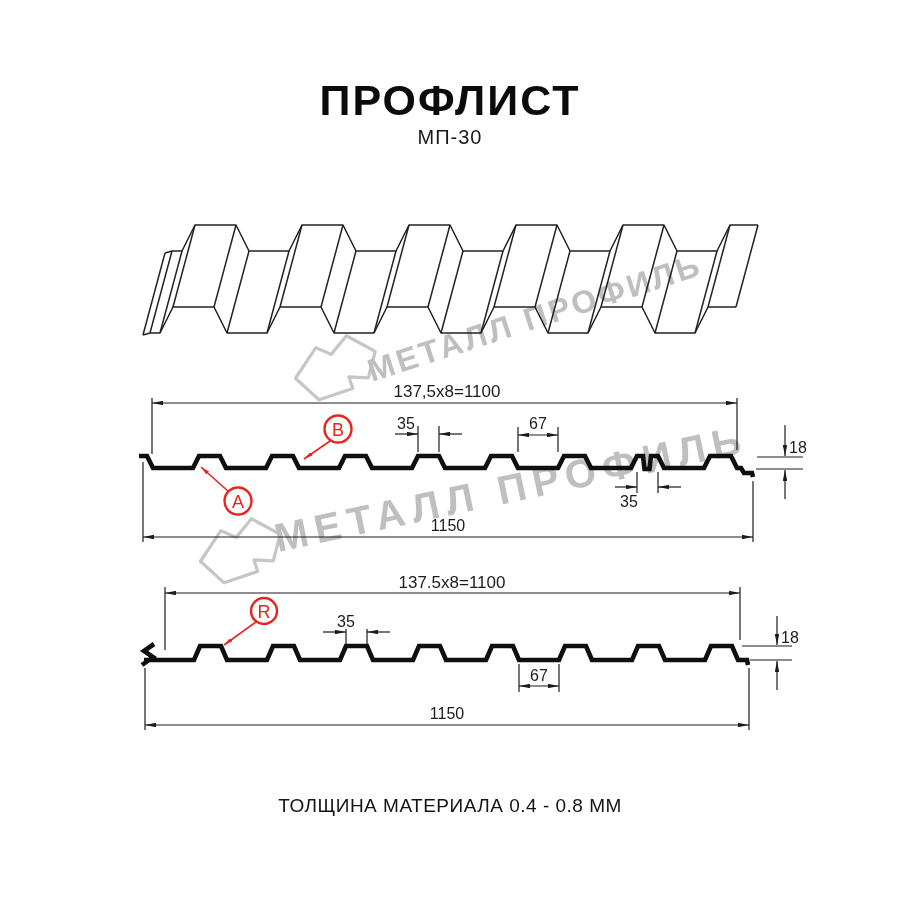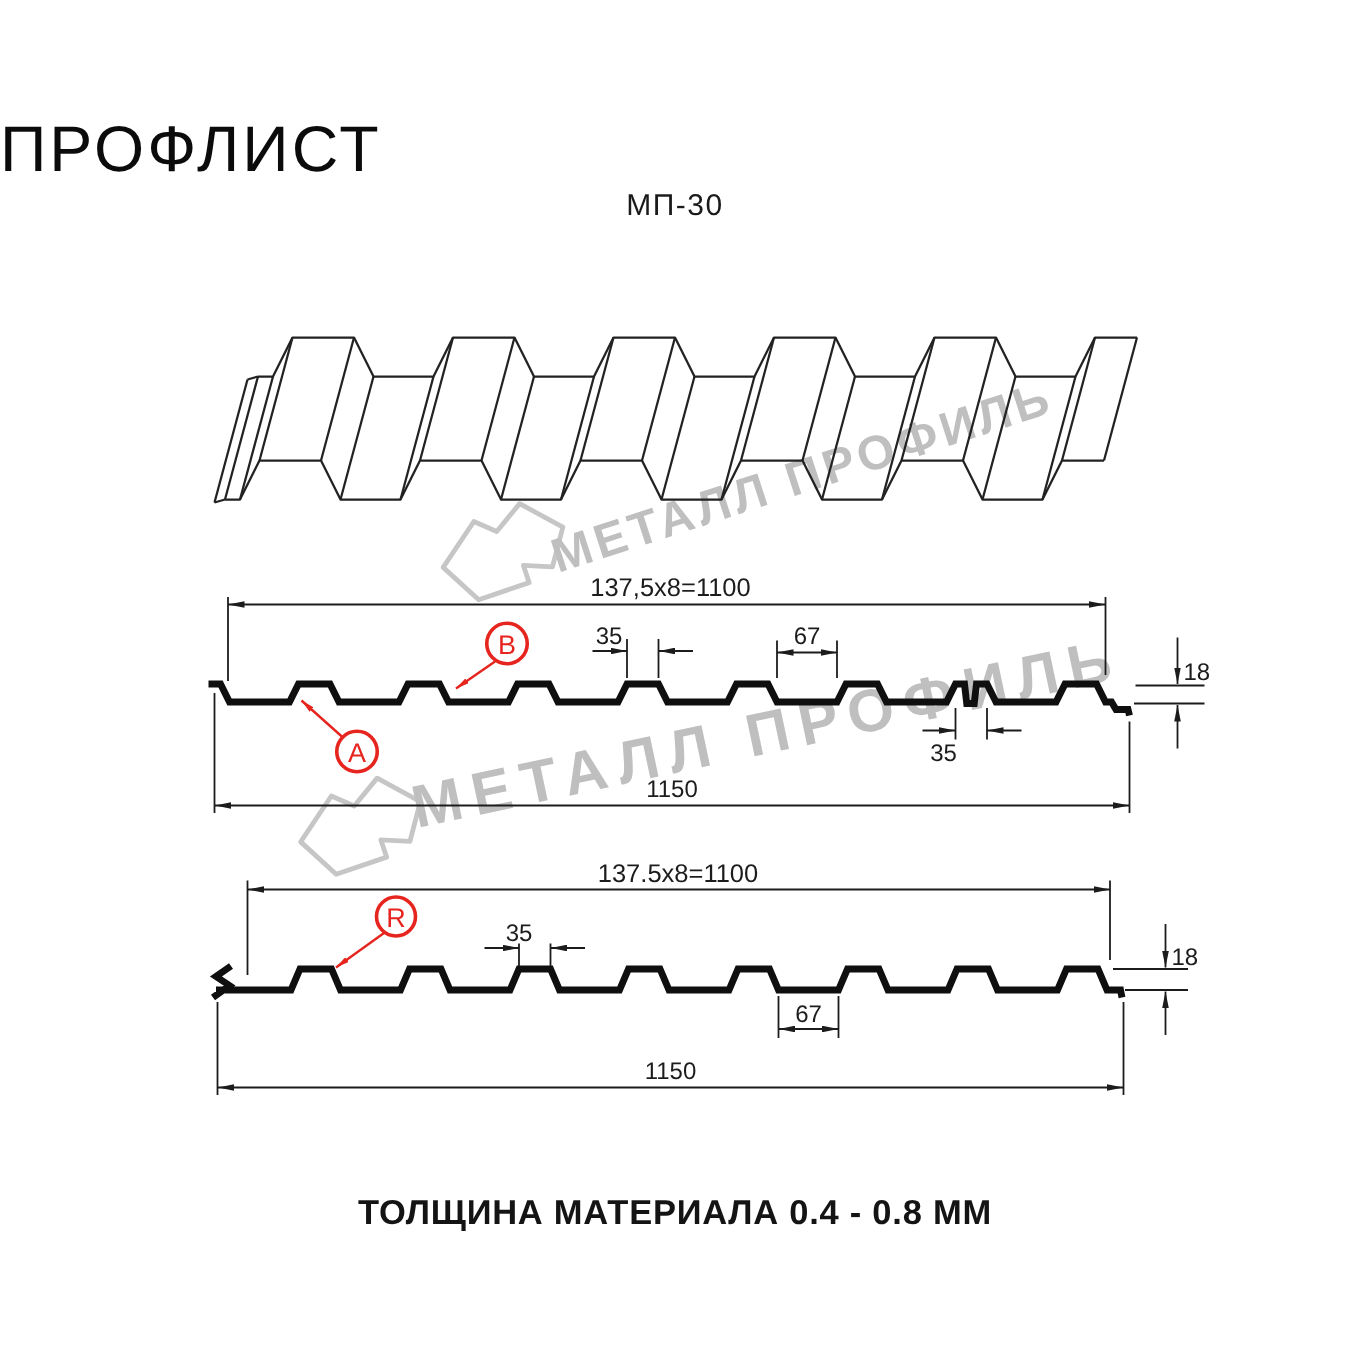--- a/index.html
+++ b/index.html
@@ -1,23 +1,23 @@
 <!DOCTYPE html>
 <html><head>
 <meta charset="utf-8">
 <style>
   html,body{margin:0;padding:0;background:#ffffff;}
   .page{position:relative;width:900px;height:900px;background:#ffffff;overflow:hidden;
         font-family:"Liberation Sans",sans-serif;}
-  .title{position:absolute;top:76px;left:0;width:900px;
-         font-size:43px;font-weight:normal;letter-spacing:2px;color:#0b0b0b;}
+  .title{position:absolute;top:76px;left:0;width:900px;text-align:center;
+         font-size:43px;font-weight:bold;letter-spacing:2px;color:#0b0b0b;}
   .subtitle{position:absolute;top:126px;left:0;width:900px;text-align:center;
             font-size:20px;font-weight:500;letter-spacing:1px;color:#1a1a1a;}
   .footnote{position:absolute;top:795px;left:0;width:900px;text-align:center;
-            font-size:23px;font-weight:bold;letter-spacing:0.5px;color:#141414;}
+            font-size:19px;font-weight:normal;letter-spacing:0.5px;color:#141414;}
   svg.canvas{position:absolute;left:0;top:0;}
   svg text{font-family:"Liberation Sans",sans-serif;fill:#1c1c1c;}
   .dim-line{stroke:#1c1c1c;stroke-width:1.2;fill:none;}
   .profile{stroke:#0f0f0f;stroke-width:4.6;fill:none;stroke-linejoin:miter;}
   .sheet3d{stroke:#222222;stroke-width:1.5;fill:none;stroke-linejoin:round;}
   .red-ln{stroke:#e6251f;stroke-width:1.6;fill:none;}
   .red-circ{stroke:#e6251f;stroke-width:2.4;fill:none;}
   .red-txt{fill:#e6251f;font-size:18px;font-weight:500;}
   .dim-txt{font-size:16px;}
   .dim-txt-lg{font-size:17px;}

